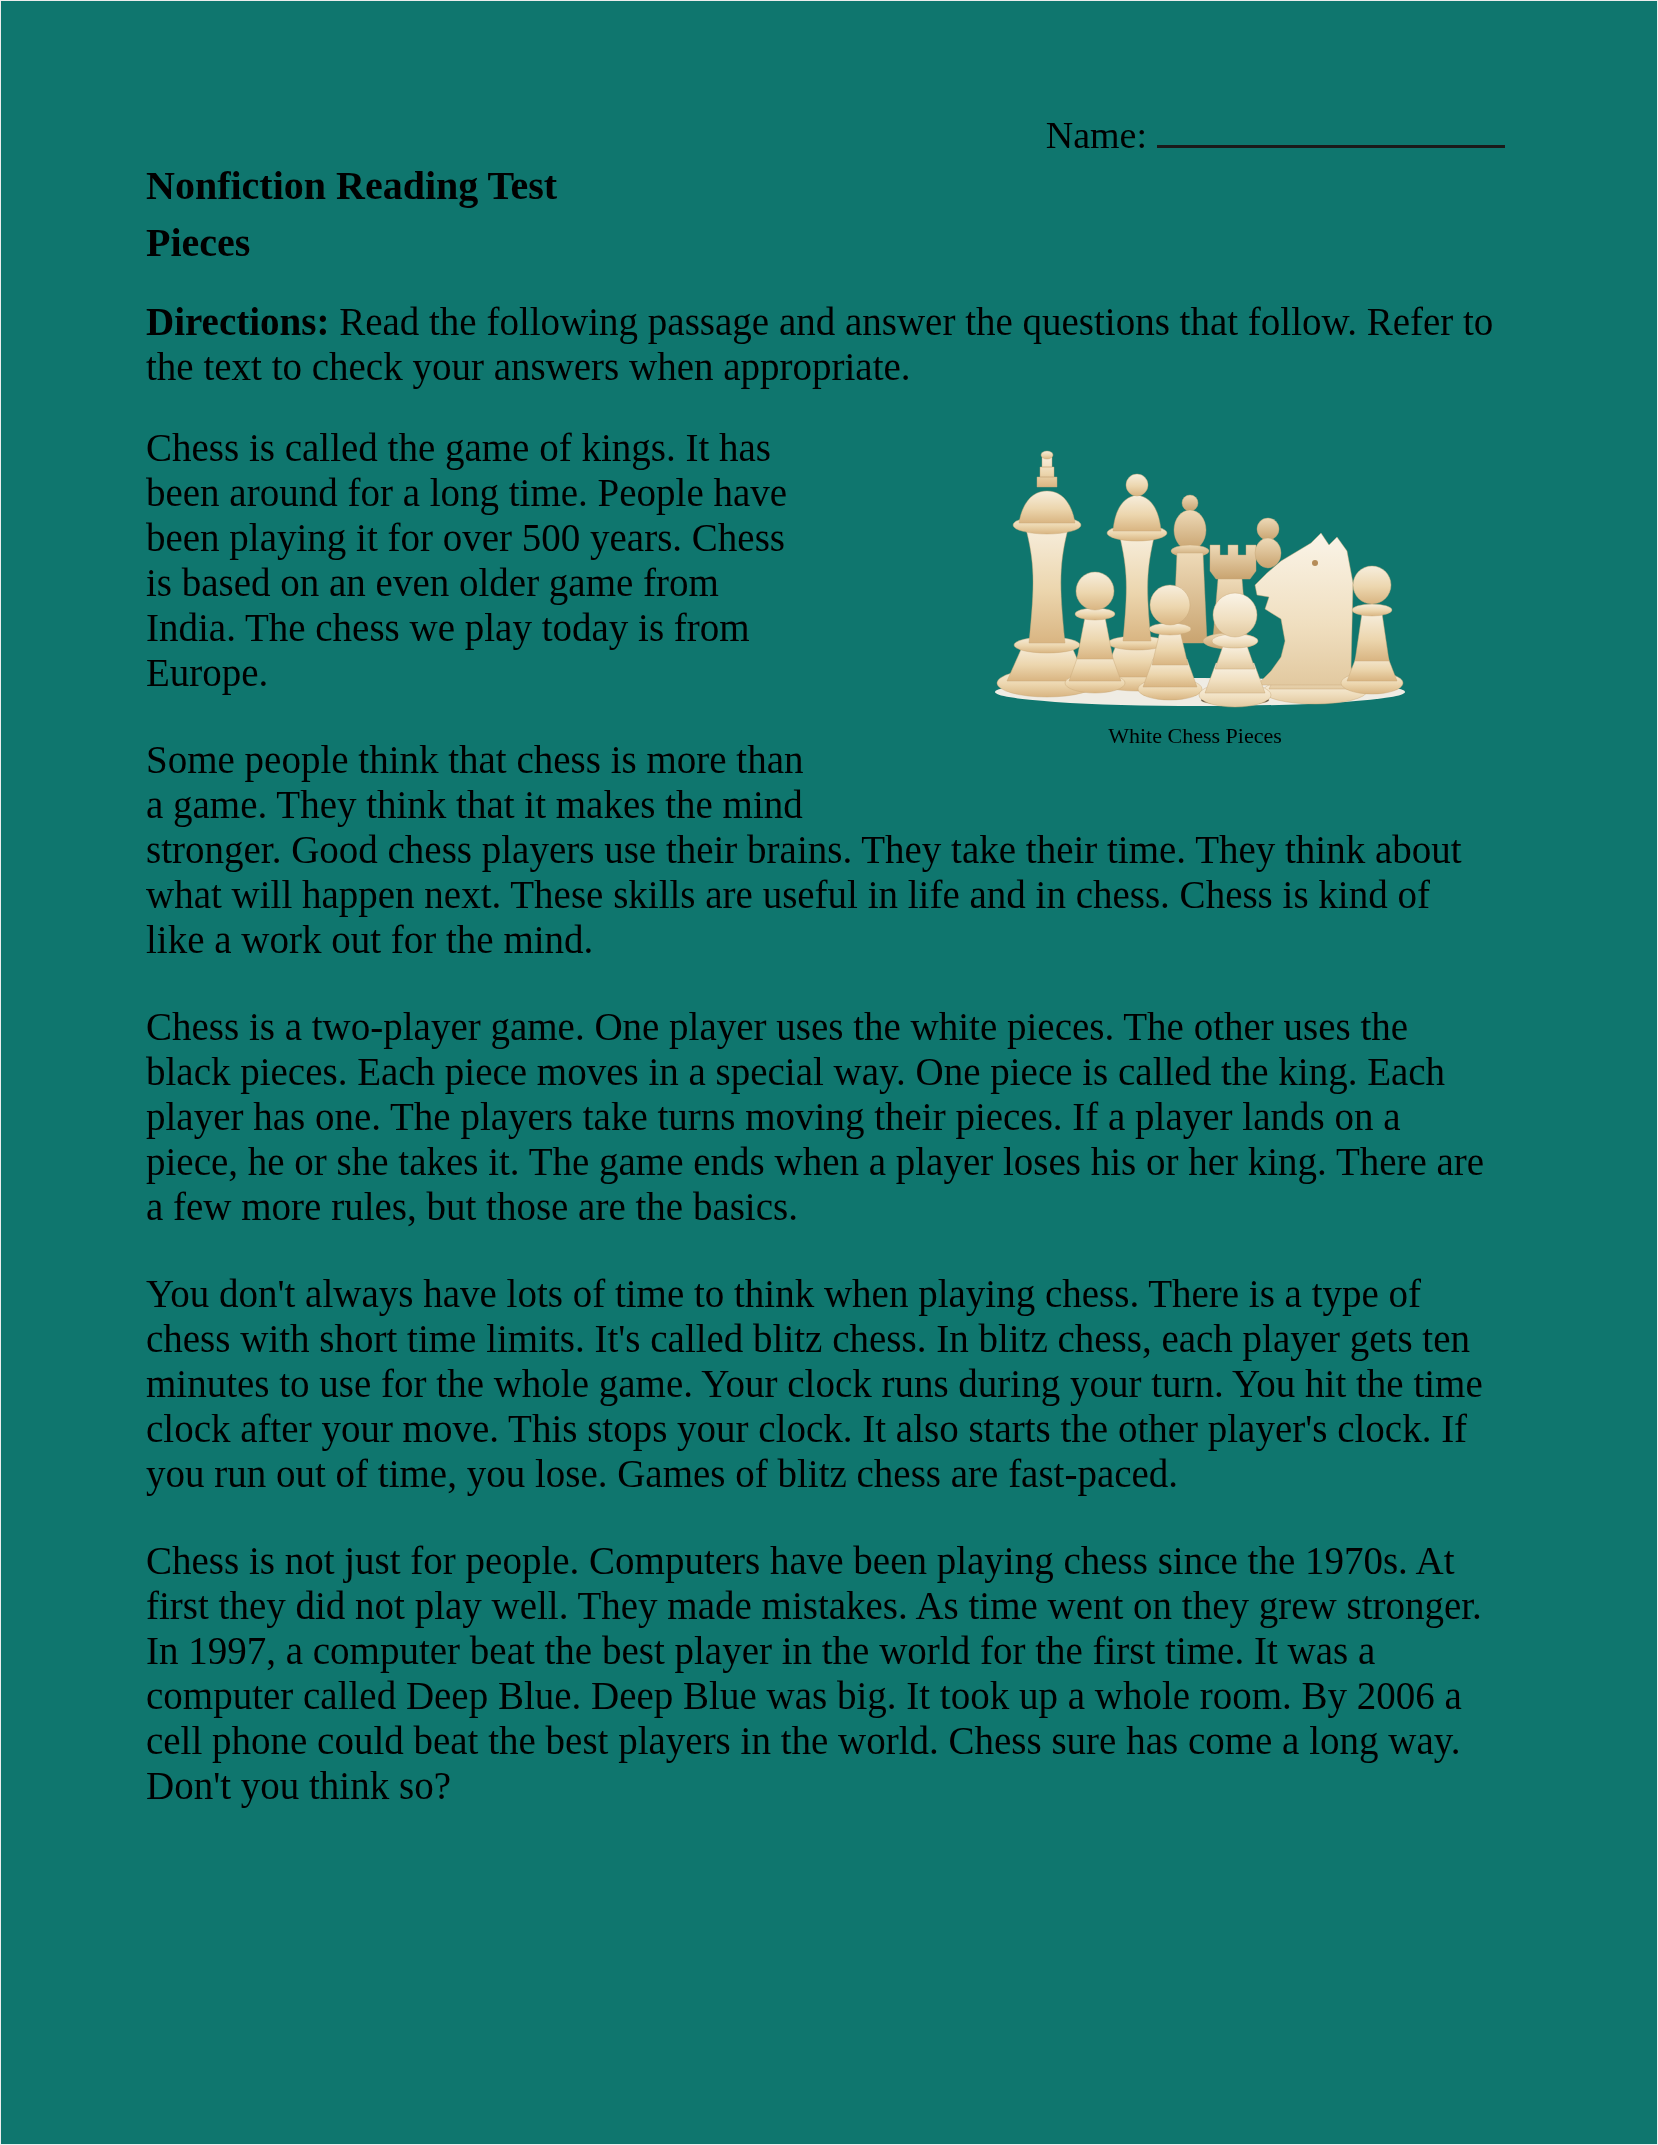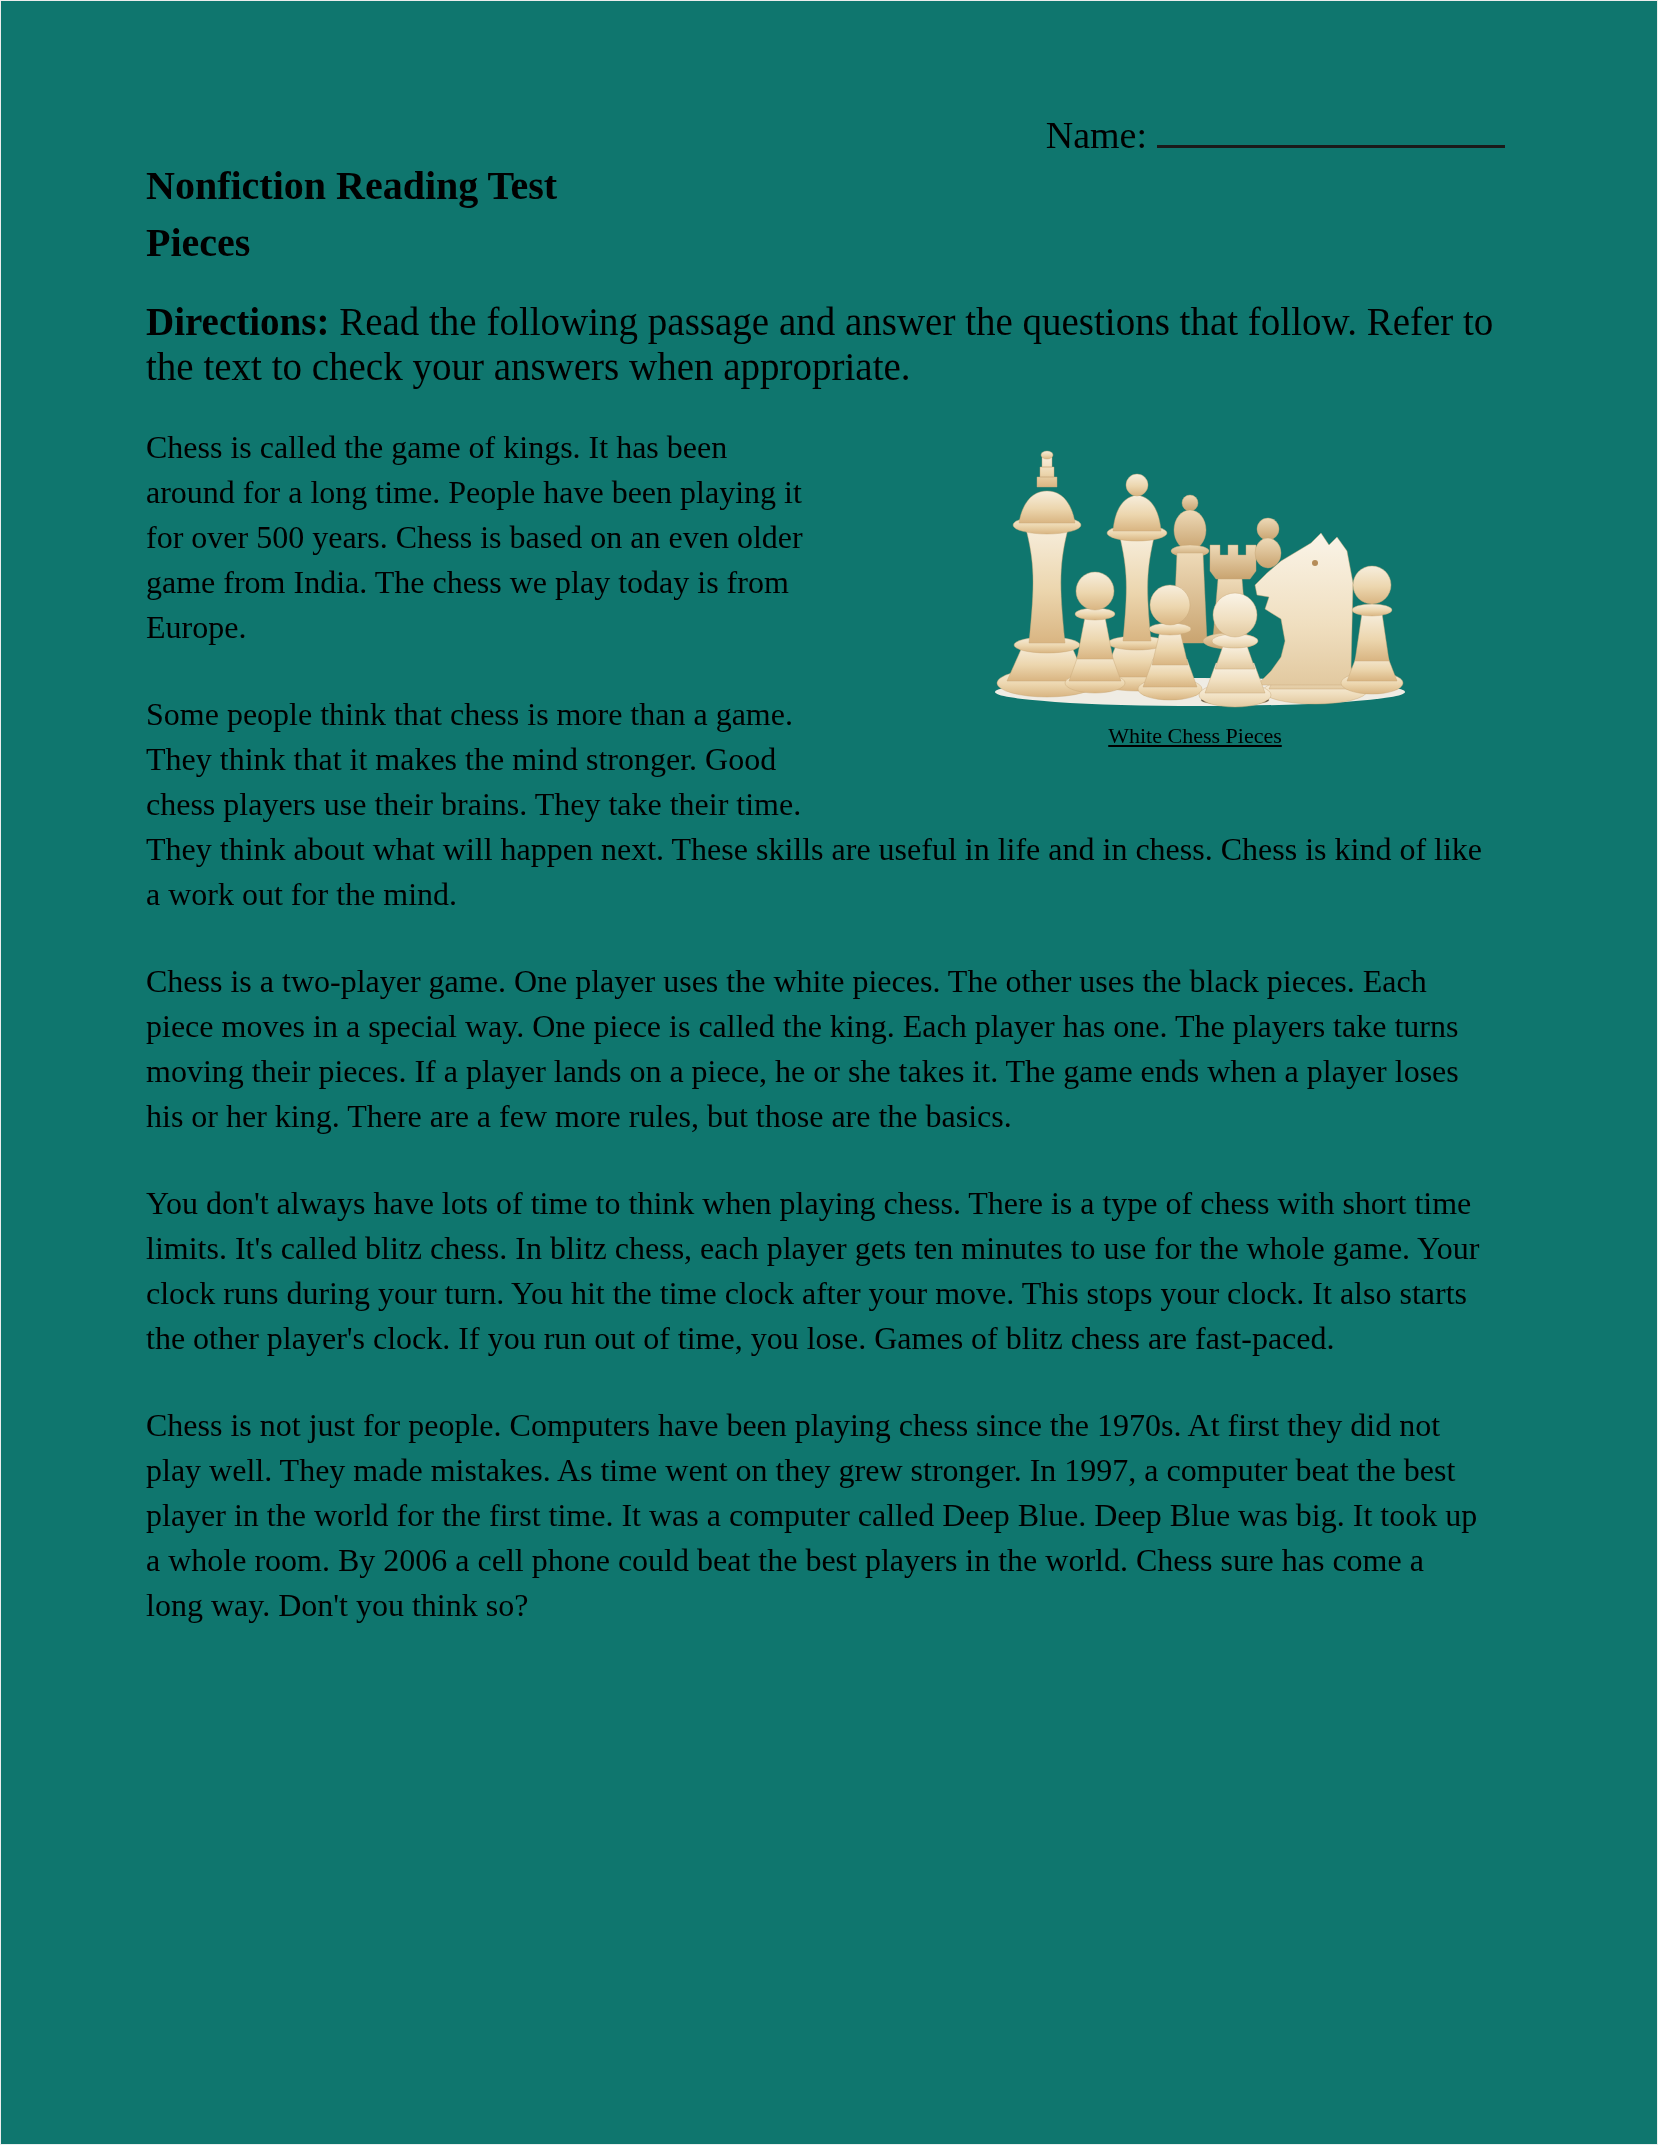--- a/index.html
+++ b/index.html
@@ -37,30 +37,29 @@
   }
   .directions {
     margin: 28px 0 0 0;
     font-size: 39px;
     line-height: 45px;
   }
   .directions .b { font-weight: bold; }
   .article { margin-top: 36px; }
   .article p {
     margin: 0 17px 42px 0;
-    font-size: 32px;
+    font-size: 39px;
     line-height: 45px;
   }
   figure.chess-figure {
     float: right;
     width: 692px;
     box-sizing: border-box;
     margin: 0 0 55px 0;
     padding: 8px 100px 0 172px;
-    text-decoration: underline;
   }
   .chess-photo { display: block; width: 420px; height: 278px; }
   figcaption {
     width: 420px;
     margin-top: 10px;
     text-align: center;
     font-size: 22px;
     line-height: 30px;
   }
   .piece { stroke: #c9a878; stroke-width: 0.8; stroke-opacity: 0.55; }

